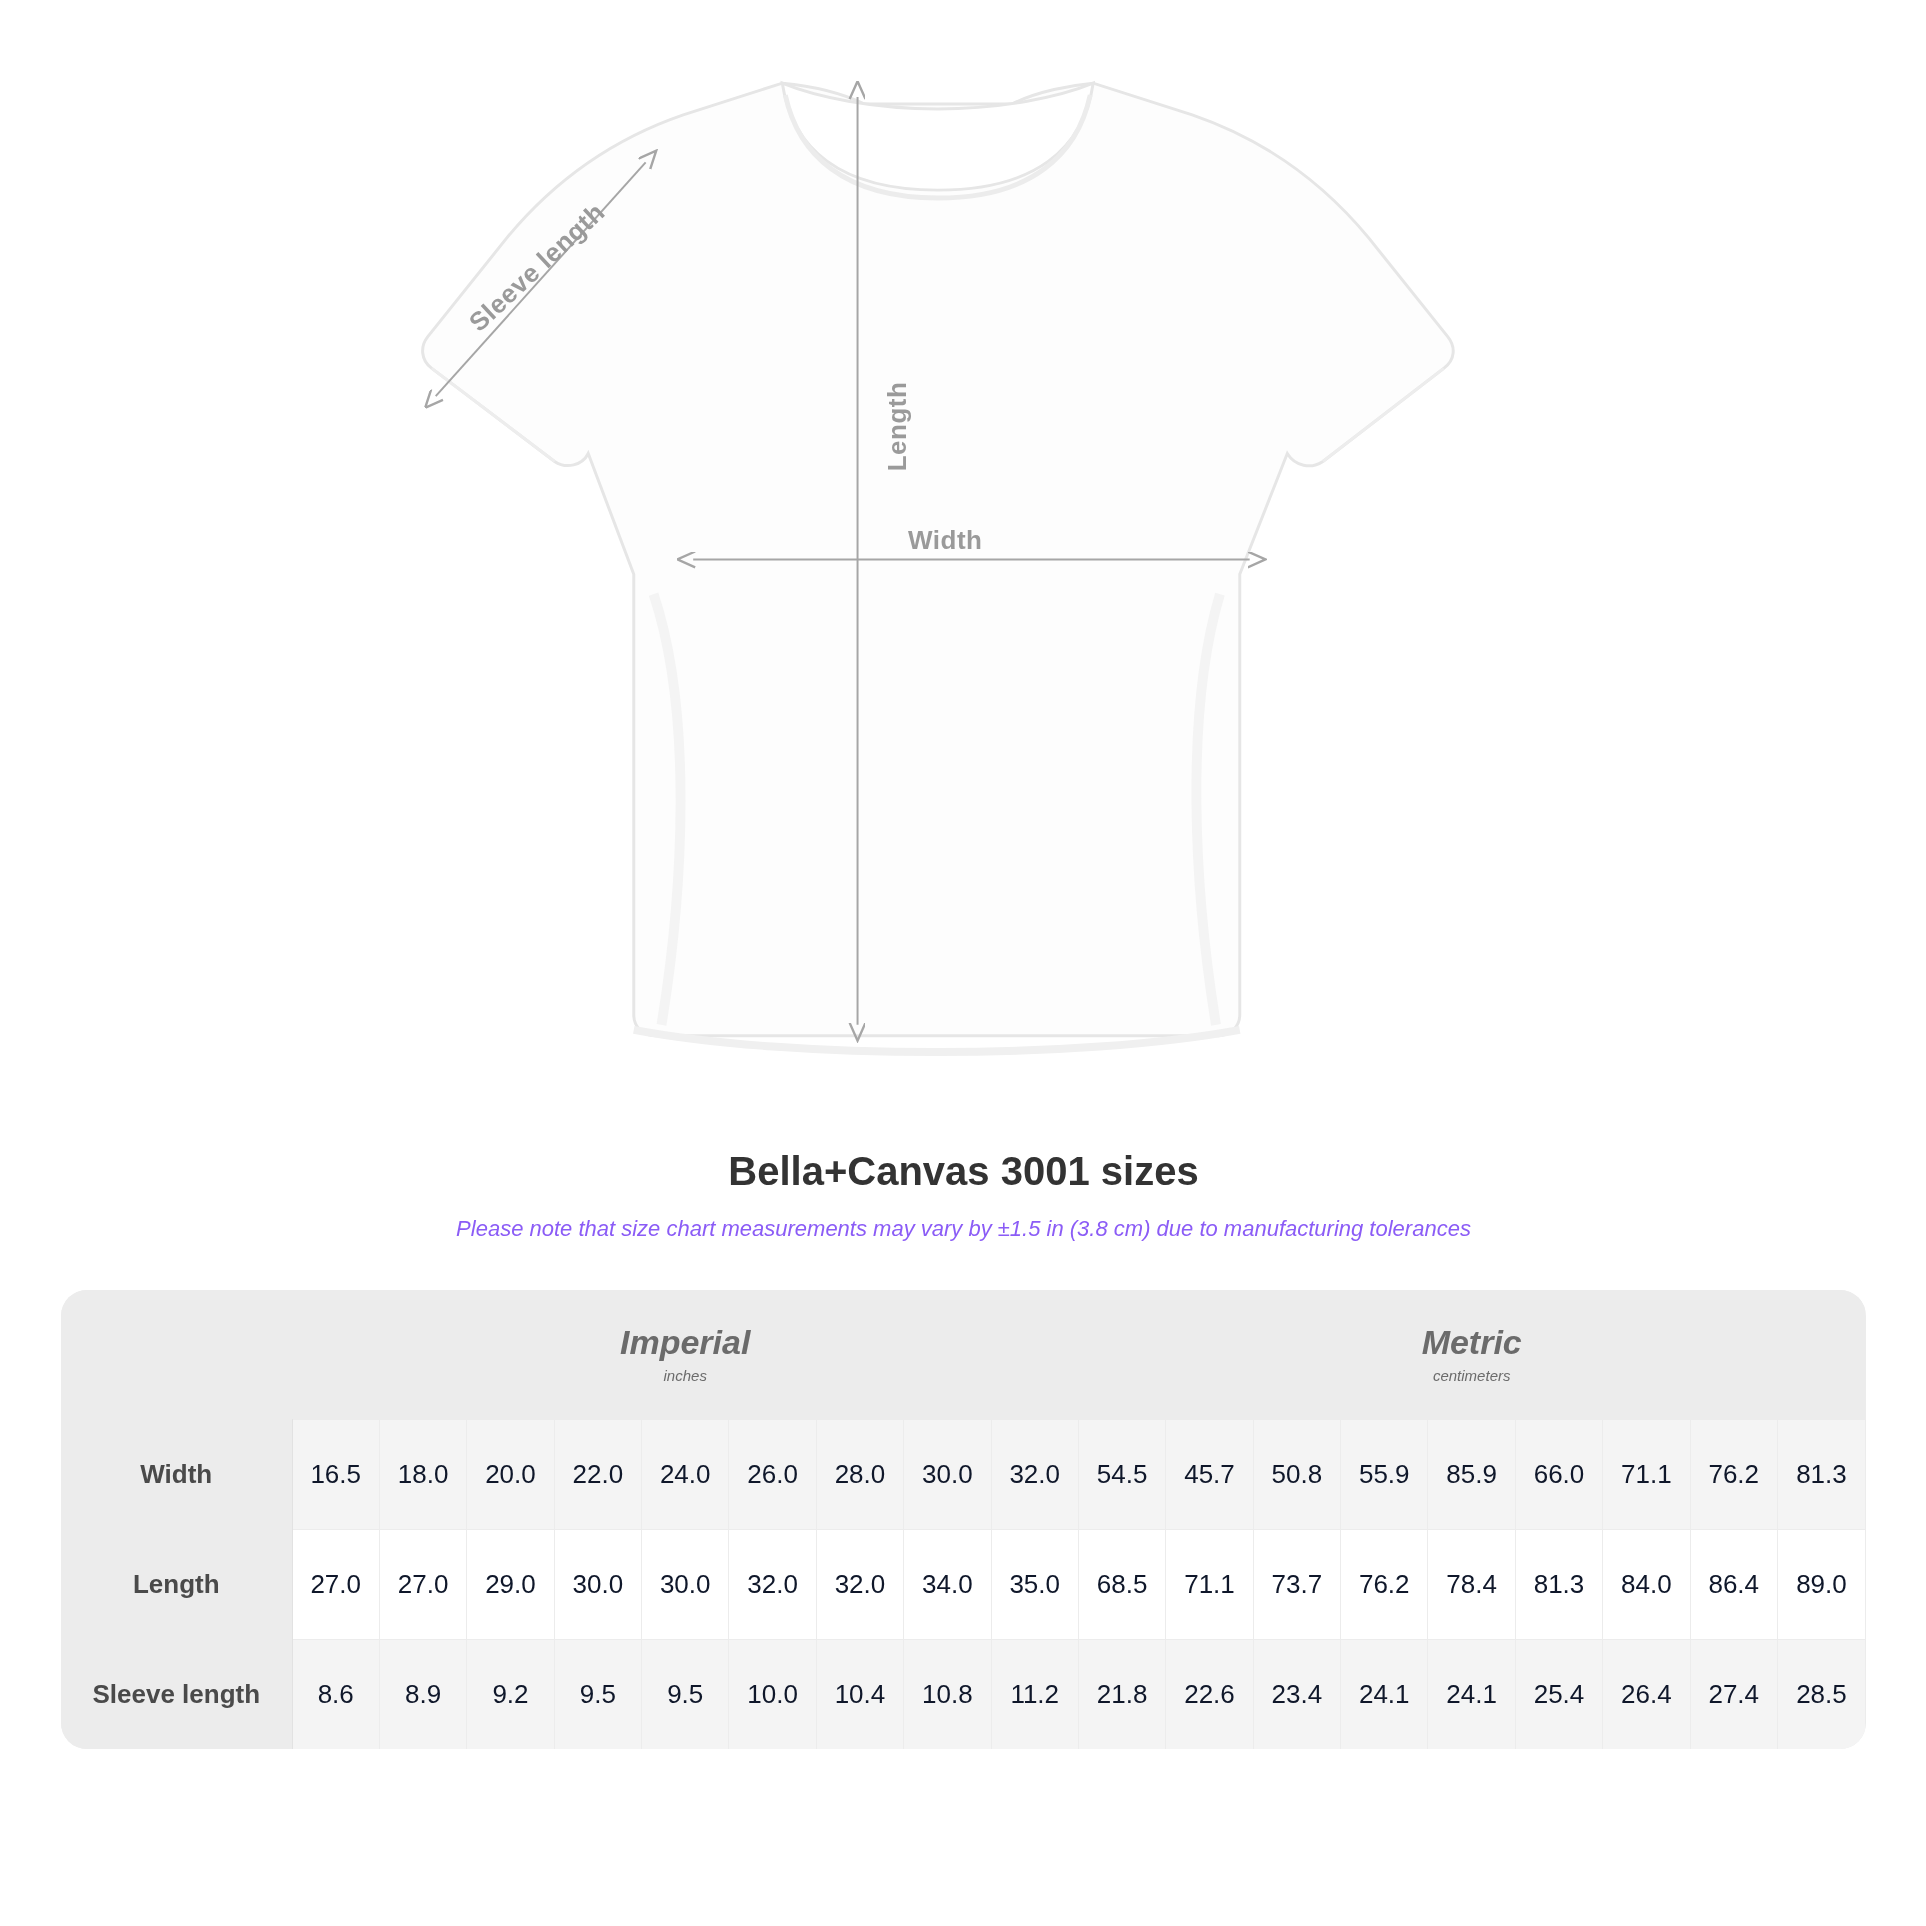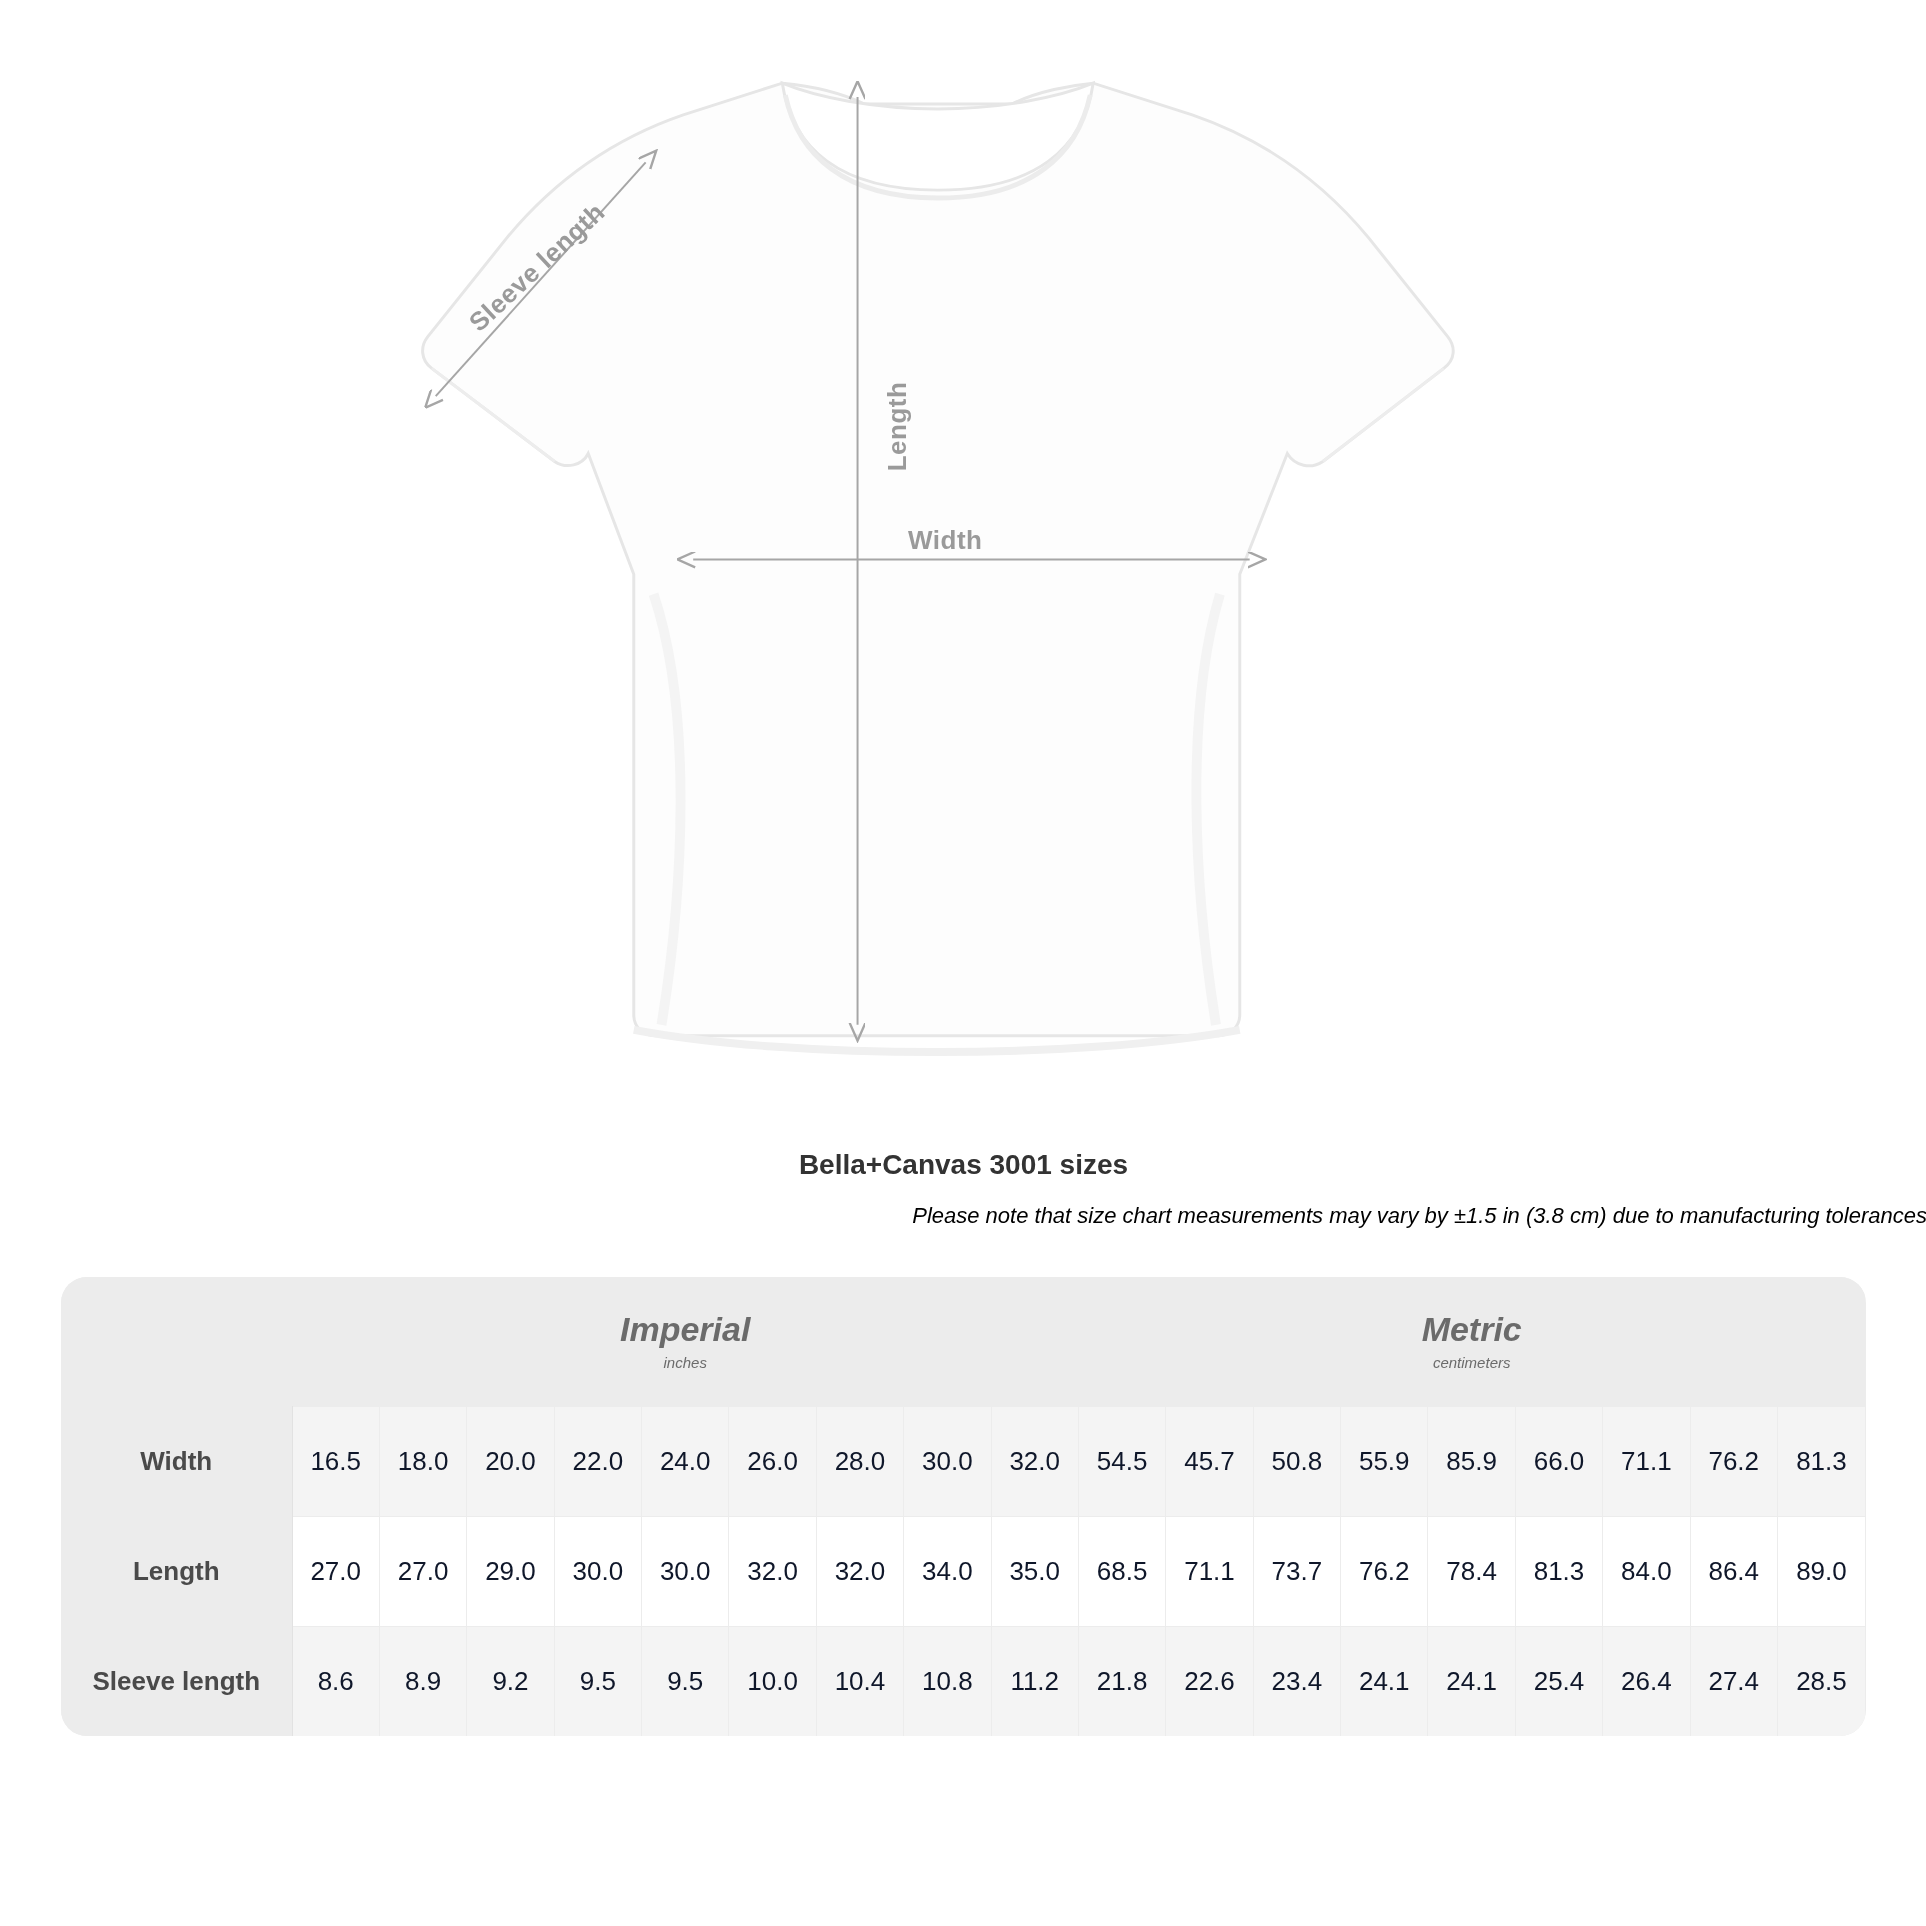--- a/index.html
+++ b/index.html
@@ -51,30 +51,30 @@
   .label-width {
     left: 908px;
     top: 525px;
     font-size: 26px;
     white-space: nowrap;
   }
 
   
   .chart-title {
     text-align: center;
-    font-size: 28px;
+    font-size: 40px;
     font-weight: bold;
     color: #333333;
     margin-top: 40px;
   }
   .chart-subtitle {
-    text-align: right;
+    text-align: center;
     font-size: 22px;
     font-style: italic;
-    color: #000000;
+    color: #8b5cf6;
     margin-top: 22px;
   }
 
   
   .table-wrap {
     margin: 48px 61px 0 61px;
     border-radius: 26px;
     overflow: hidden;
     background: #ececec;
   }

